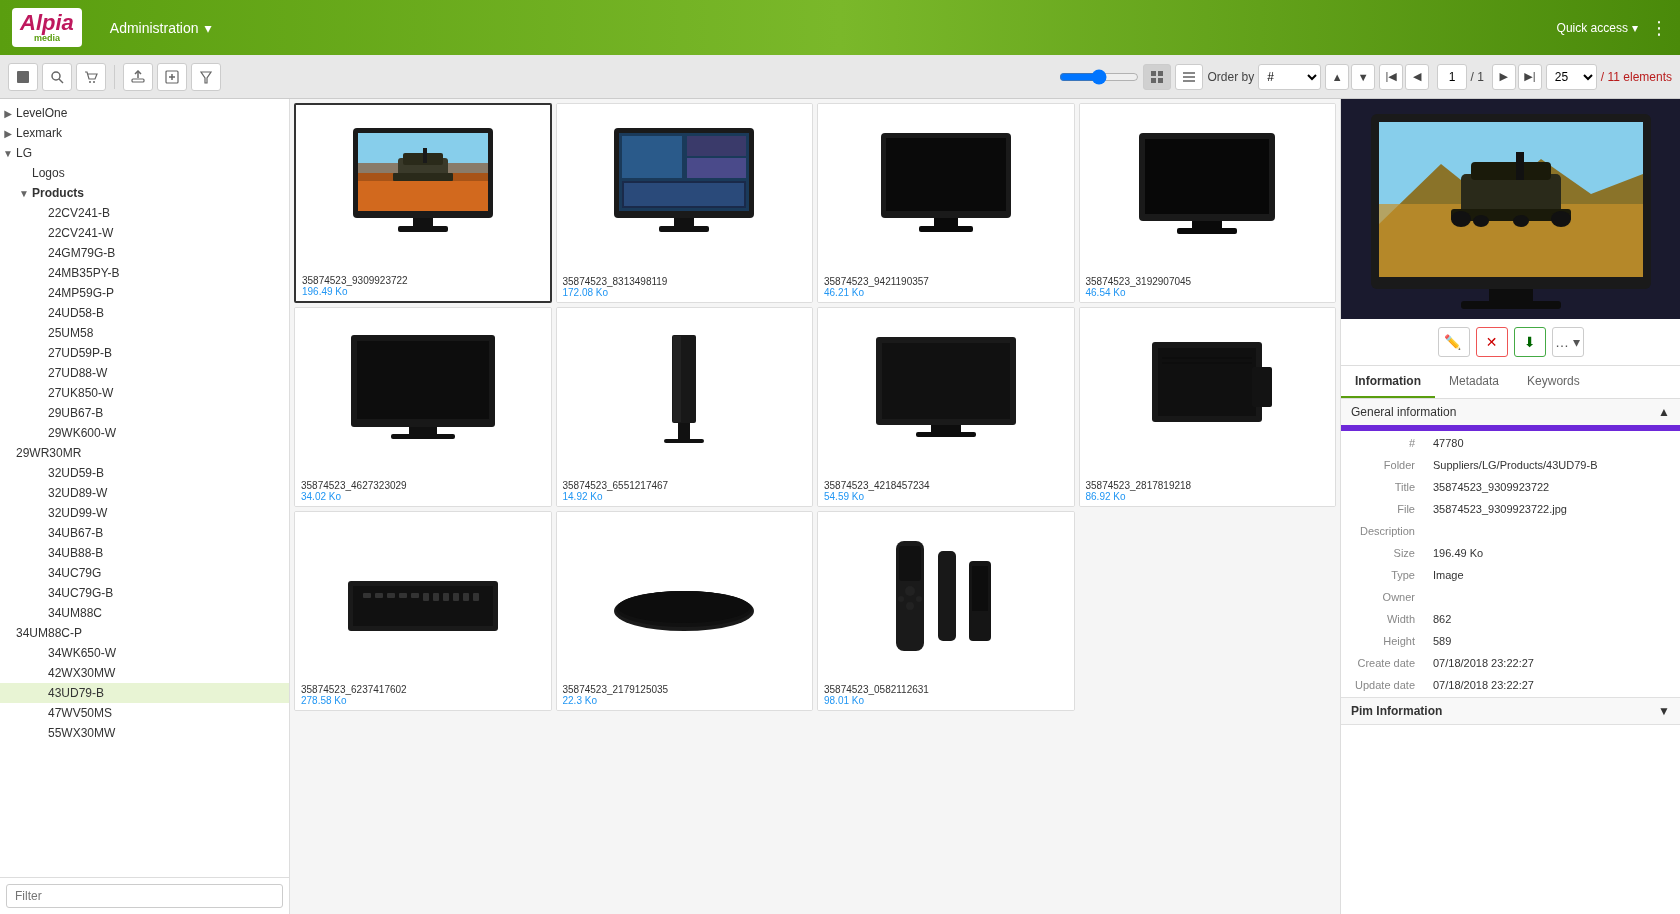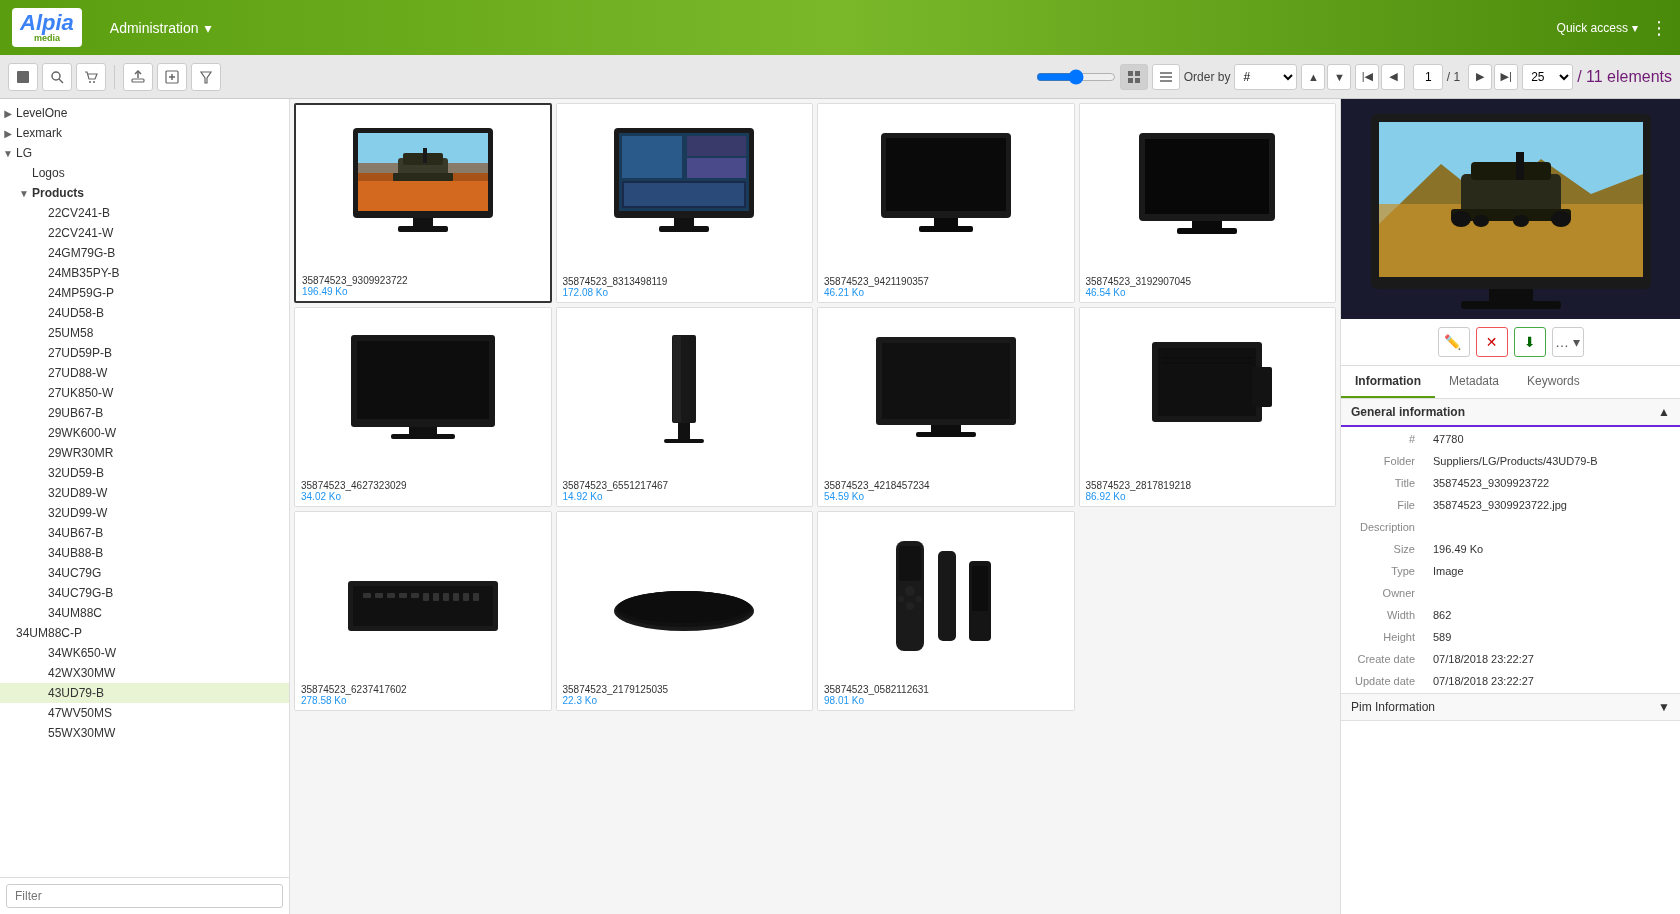--- a/index.html
+++ b/index.html
@@ -21,21 +21,21 @@
     }
     .logo-box {
       background: white;
       border-radius: 4px;
       padding: 4px 8px;
       display: flex;
       flex-direction: column;
       align-items: center;
     }
     .logo-text {
-      color: #3b82f6;
+      color: #be185d;
       font-size: 22px;
       font-weight: bold;
       font-style: italic;
       line-height: 1;
     }
     .logo-sub {
       color: #5a9e0f;
       font-size: 9px;
       font-weight: bold;
       line-height: 1;
@@ -150,21 +150,21 @@
       font-size: 12px;
     }
     .per-page-select {
       border: 1px solid #ccc;
       border-radius: 3px;
       height: 26px;
       font-size: 12px;
       padding: 0 4px;
       background: white;
     }
-    .elements-info { font-size: 16px; color: #701a75; }
+    .elements-info { font-size: 12px; color: #b91c1c; }
 
     
     .main-layout {
       display: flex;
       height: calc(914px - 55px - 44px);
     }
 
     
     .sidebar {
       width: 290px;
@@ -310,23 +310,23 @@
     .info-content {
       flex: 1;
       overflow-y: auto;
     }
     .info-section-header {
       display: flex;
       align-items: center;
       justify-content: space-between;
       padding: 6px 10px;
       background: #f8f8f8;
-      border-bottom: 2px solid #6d28d9;
+      border-bottom: 6px solid #6d28d9;
       font-size: 12px;
-      font-weight: bold;
+      font-weight: normal;
       color: #333;
       text-align: right;
     }
     .info-table {
       width: 100%;
       font-size: 11px;
     }
     .info-table tr { border-bottom: 1px solid #f0f0f0; }
     .info-table td {
       padding: 4px 8px;
@@ -341,21 +341,21 @@
     .info-table td:last-child { color: #333; }
     .pim-section-header {
       display: flex;
       align-items: flex-end;
       justify-content: space-between;
       padding: 6px 10px;
       background: #f8f8f8;
       border-top: 1px solid #e0e0e0;
       border-bottom: 1px solid #e0e0e0;
       font-size: 12px;
-      font-weight: normal;
+      font-weight: bold;
       color: #333;
     }
 
     
     ::-webkit-scrollbar { width: 8px; height: 8px; }
     ::-webkit-scrollbar-track { background: #f1f1f1; }
     ::-webkit-scrollbar-thumb { background: #ccc; border-radius: 4px; }
   </style>
 </head>
 <body>
@@ -536,21 +536,21 @@
         <span class="tree-label">27UK850-W</span>
       </div>
       <div class="tree-item" style="padding-left:32px">
         <span class="tree-toggle"></span>
         <span class="tree-label">29UB67-B</span>
       </div>
       <div class="tree-item" style="padding-left:32px">
         <span class="tree-toggle"></span>
         <span class="tree-label">29WK600-W</span>
       </div>
-      <div class="tree-item" style="padding-left:32px">
+      <div class="tree-item" style="">
         <span class="tree-toggle"></span>
         <span class="tree-label">29WR30MR</span>
       </div>
       <div class="tree-item" style="padding-left:32px">
         <span class="tree-toggle"></span>
         <span class="tree-label">32UD59-B</span>
       </div>
       <div class="tree-item" style="padding-left:32px">
         <span class="tree-toggle"></span>
         <span class="tree-label">32UD89-W</span>

